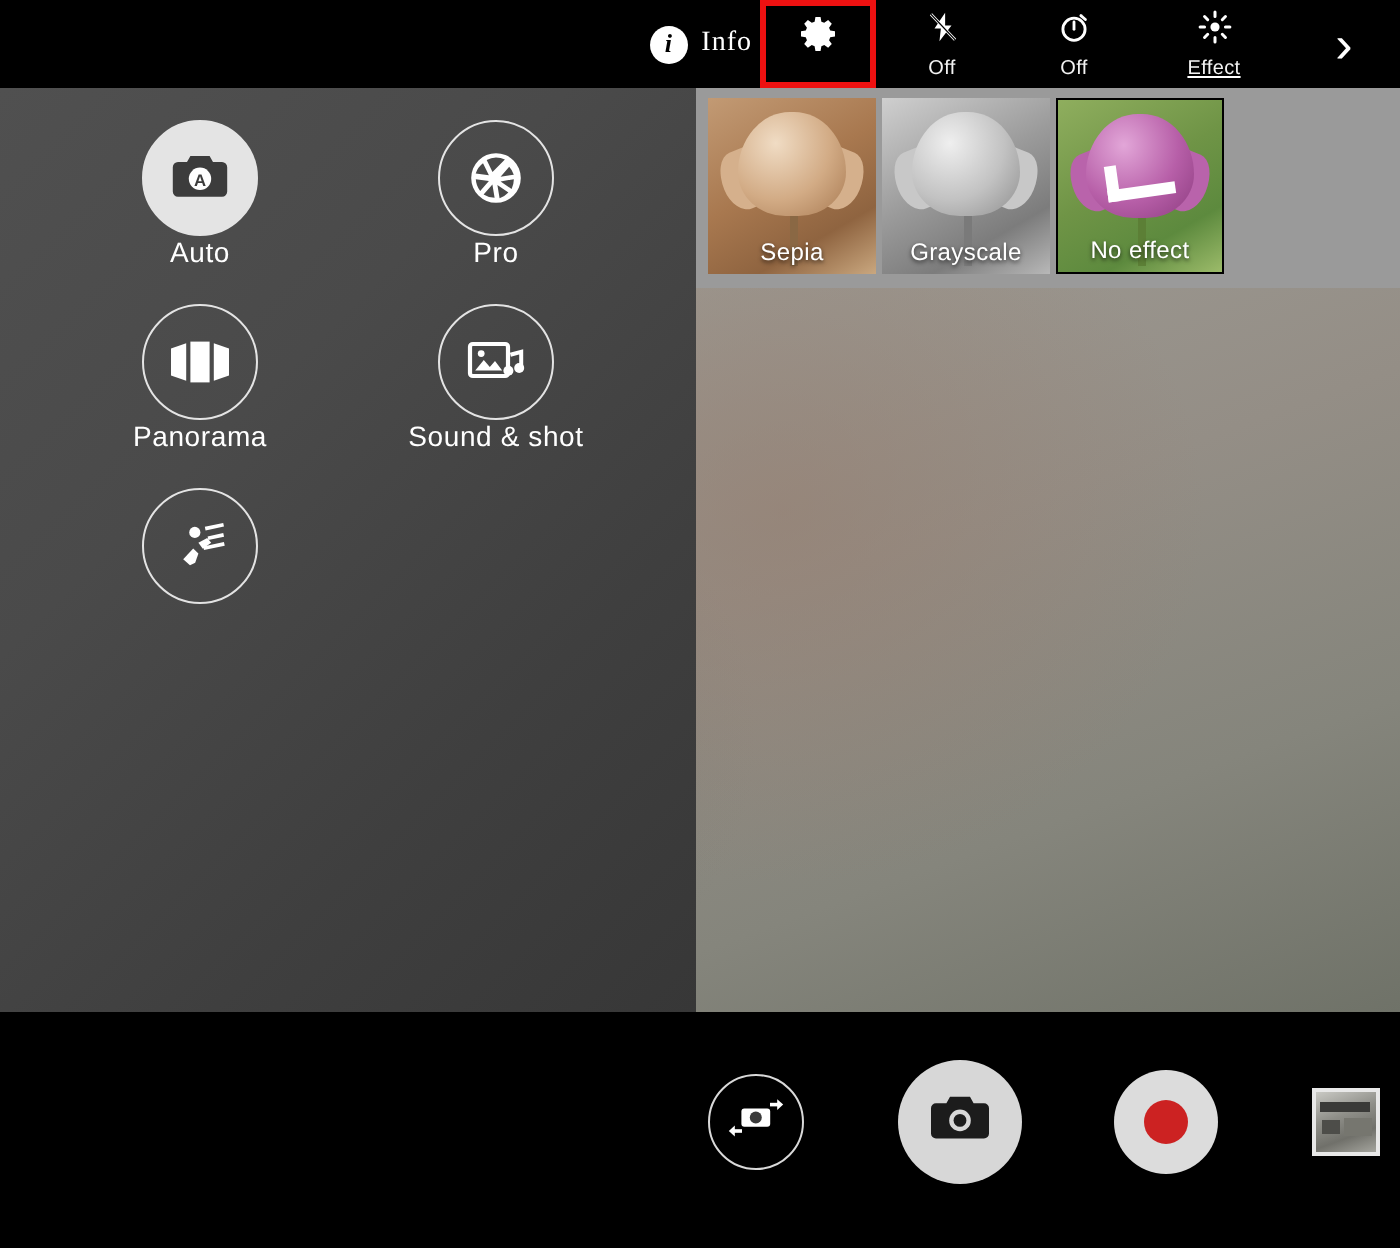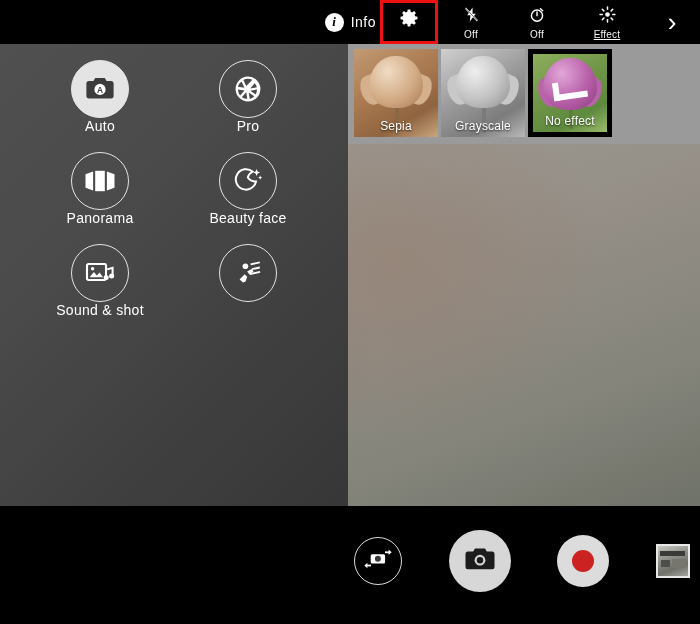--- a/index.html
+++ b/index.html
@@ -31,21 +31,21 @@
     font-size:10px; line-height:11px; color:#f2f2f2; margin-top:1px;
     letter-spacing:0.2px;
   }
   .info-btn { flex-direction:row; gap:7px; margin-right:4px; }
   .info-circle {
     width:19px; height:19px; border-radius:50%; background:#fff;
     color:#000; font-size:13px; font-weight:bold; font-style:italic;
     display:flex; align-items:center; justify-content:center;
     font-family:"Liberation Serif", serif;
   }
-  .info-text { font-size:14px; color:#fff; letter-spacing:0.5px; }
+  .info-text { font-size:14px; color:#fff; letter-spacing:0.5px;font-family:Liberation Serif, serif; }
 
   .gear-wrap { width:58px; height:44px; }
   .gear-wrap.highlight {
     border:3px solid #ee1111; border-top:none;
     box-shadow:0 0 0 0 transparent;
   }
   .gear-wrap.highlight::before{
     content:""; position:absolute; left:-3px; right:-3px; top:0; height:3px;
     background:#ee1111;
   }
@@ -62,21 +62,21 @@
   }
   .fx-item {
     position:relative; width:84px; height:88px; flex:0 0 auto;
     overflow:hidden; cursor:pointer;
   }
   .fx-item .fx-label {
     position:absolute; left:0; right:0; bottom:4px; text-align:center;
     font-size:12px; color:#fff; text-shadow:0 1px 2px rgba(0,0,0,0.7);
     letter-spacing:0.2px;
   }
-  .fx-item.selected { border:5px solid #000000; }
+  .fx-item.selected { border:1px solid #000000; }
   .fx-check {
     position:absolute; left:50%; top:46%; transform:translate(-50%,-50%) rotate(-8deg);
     width:34px; height:18px; border-left:6px solid #fff; border-bottom:6px solid #fff;
     transform-origin:center;
   }
   .fx-check-wrap{
     position:absolute; left:50%; top:48%; width:40px; height:40px;
     transform:translate(-50%,-50%);
   }
 
@@ -327,32 +327,20 @@
               <path d="M1.5 4.2l7.6-2.6v18.8L1.5 17.8z"></path>
               <rect x="11.2" y="0.8" width="9.6" height="20.4"></rect>
               <path d="M30.5 4.2l-7.6-2.6v18.8l7.6-2.6z"></path>
             </svg>
           </span>
         </div>
         <span class="mode-label">Panorama</span>
       </div>
 
 
-      <div class="mode-cell">
-        <div class="mode-circle">
-          <span>
-            <svg width="28" height="28" viewBox="0 0 28 28">
-              <path d="M18.6 4.6A10.2 10.2 0 1 0 22 14.5a9.6 9.6 0 0 1-8.2-4 9.3 9.3 0 0 1 4.8-5.9z" fill="none" stroke="#ffffff" stroke-width="2"></path>
-              <path d="M22.6 2l1 2.5 2.5 1-2.5 1-1 2.5-1-2.5-2.5-1 2.5-1z" fill="#ffffff"></path>
-              <path d="M26.2 8.4l.62 1.5 1.5.62-1.5.62-.62 1.5-.62-1.5-1.5-.62 1.5-.62z" fill="#ffffff"></path>
-            </svg>
-          </span>
-        </div>
-        <span class="mode-label">Beauty face</span>
-      </div>
 
       <div class="mode-cell">
         <div class="mode-circle">
           <span>
             <svg width="30" height="26" viewBox="0 0 30 26">
               <rect x="2" y="4" width="19" height="16" rx="1.4" fill="none" stroke="#ffffff" stroke-width="2.1"></rect>
               <path d="M4.6 17.2l4.3-5.2 3 3.5 2.6-3 3.6 4.7z" fill="#ffffff"></path>
               <circle cx="7.6" cy="8.8" r="1.7" fill="#ffffff"></circle>
               <path d="M22.2 9.4l5.4-1.5v8.1" fill="none" stroke="#ffffff" stroke-width="2"></path>
               <circle cx="21.2" cy="17.4" r="2.5" fill="#ffffff"></circle>

